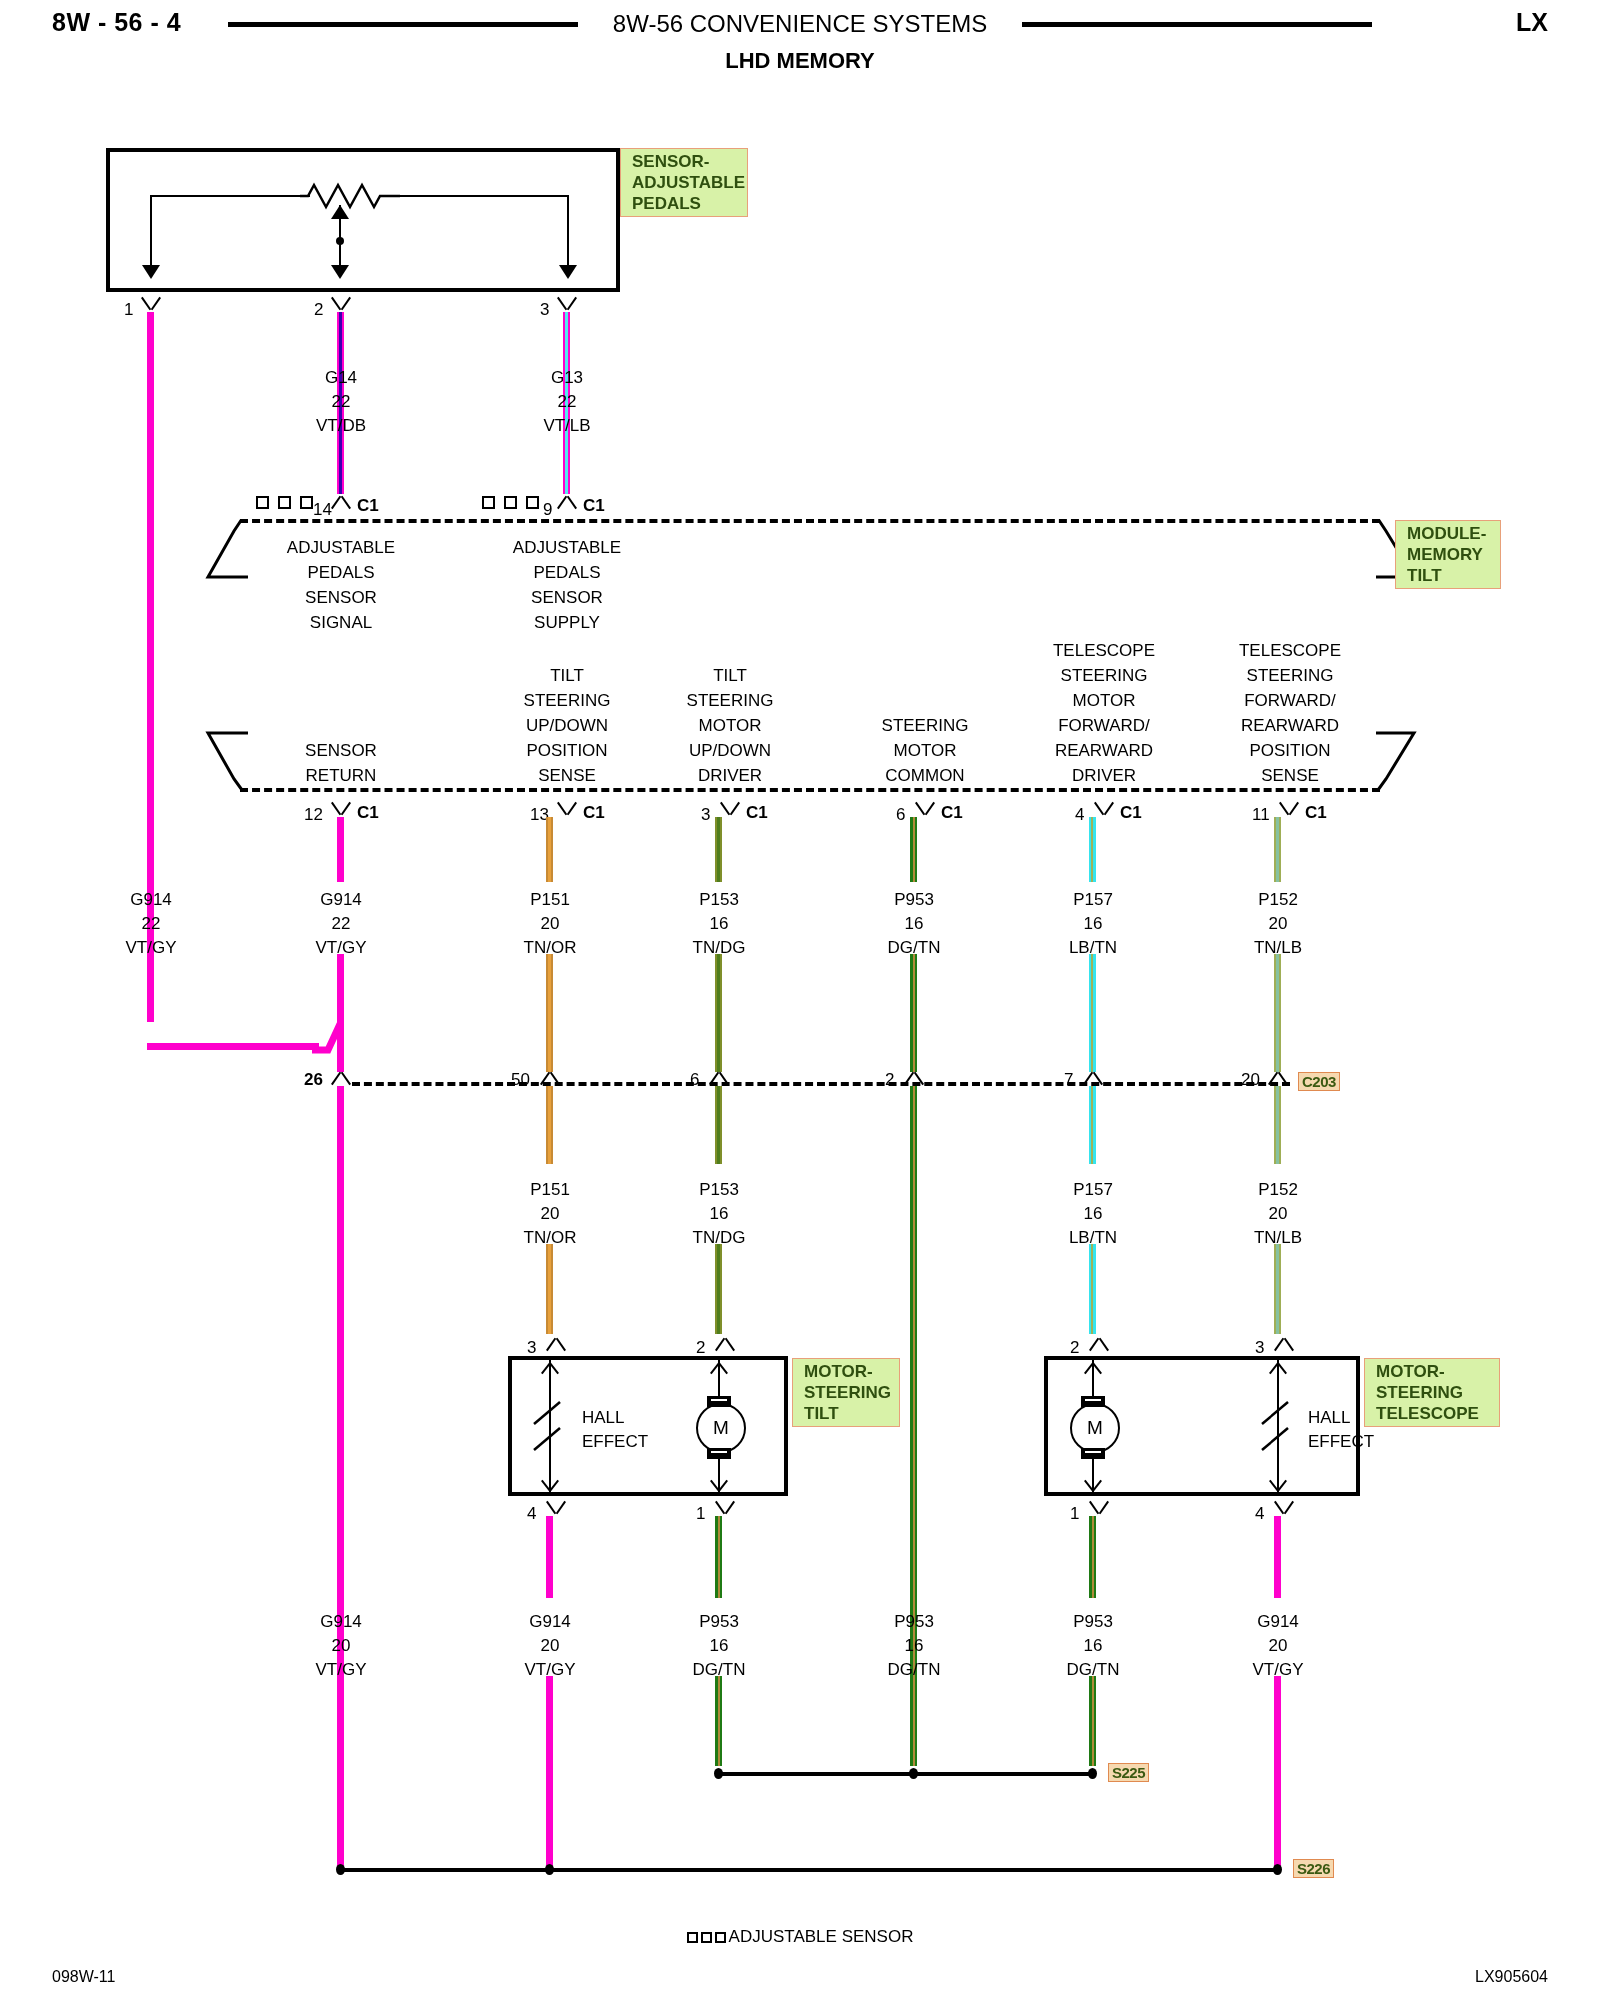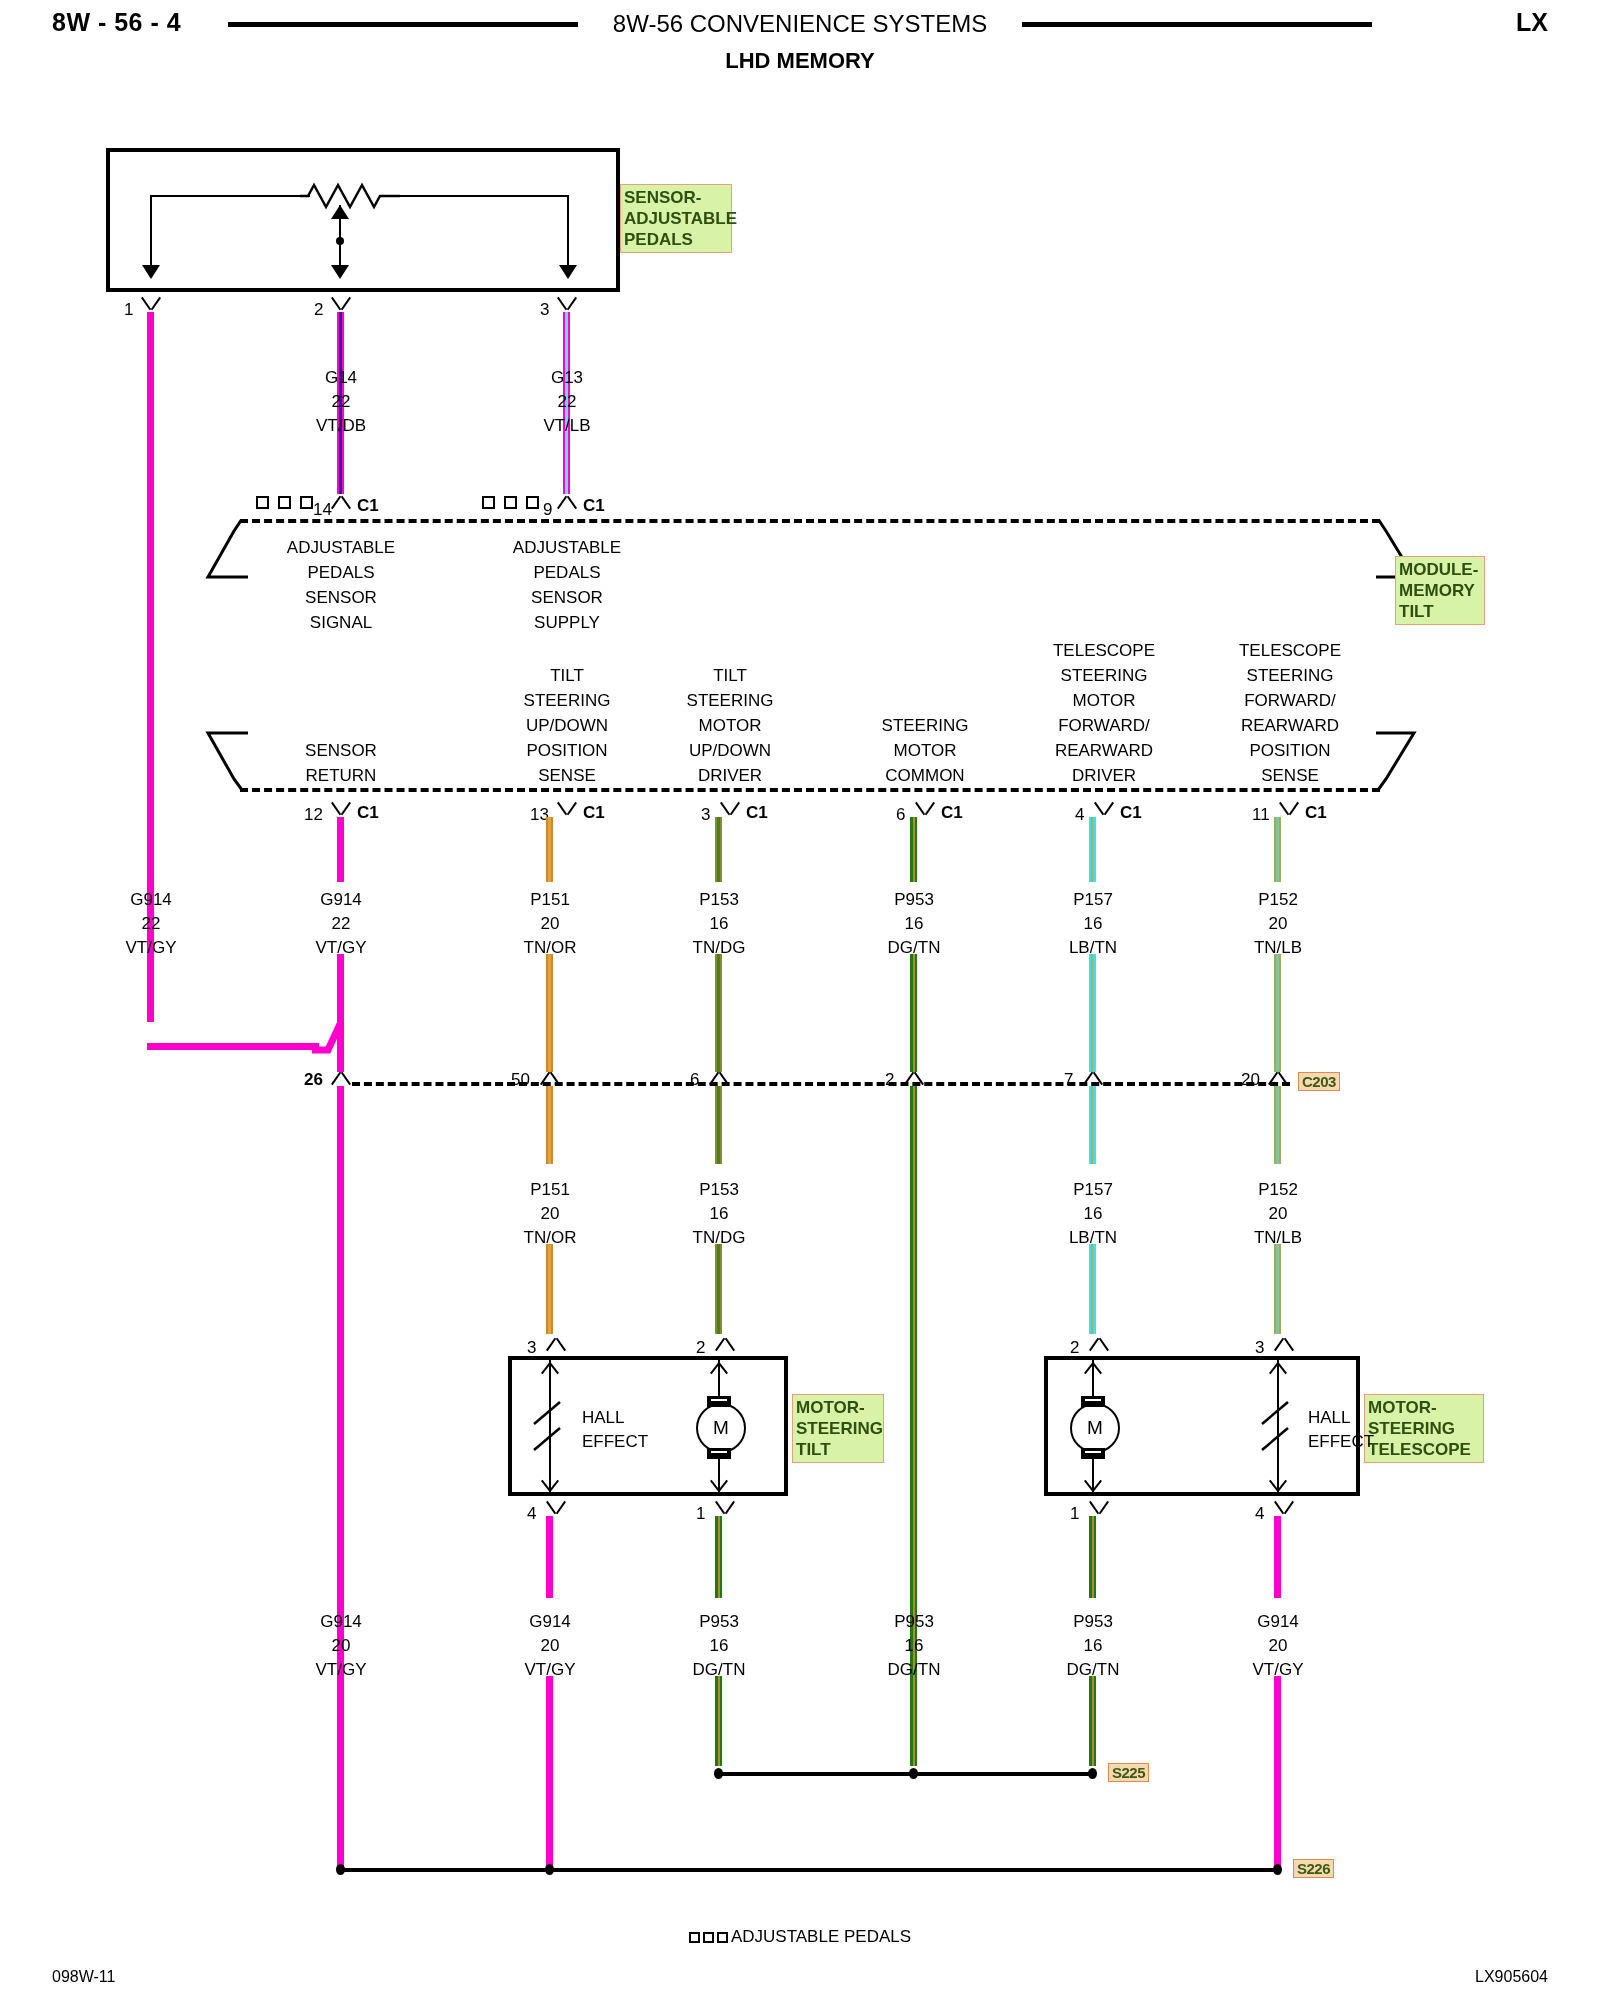--- a/index.html
+++ b/index.html
@@ -19,21 +19,21 @@
   .vline{position:absolute;width:2px;background:#000;}
   .hline{position:absolute;height:2px;background:#000;}
   .thickh{position:absolute;height:4px;background:#000;}
   .wire{position:absolute;width:7px;}
   .txt{position:absolute;font-size:17px;white-space:nowrap;}
   .txtc{position:absolute;font-size:17px;white-space:nowrap;transform:translateX(-50%);text-align:center;}
   .pinnum{position:absolute;font-size:17px;white-space:nowrap;}
   .cpin{position:absolute;font-size:17px;font-weight:bold;white-space:nowrap;}
   .lbl{position:absolute;background:#d8f2a8;border:1px solid #e8a07a;
        color:#2f4f0f;font-size:17px;font-weight:bold;line-height:21px;
-       padding:2px 3px;white-space:nowrap;margin-top:36px;}
+       padding:2px 11px;white-space:nowrap;}
   .tag{position:absolute;background:#f6d9b0;border:1px solid #e08a50;
        color:#3c5a12;font-size:15px;font-weight:bold;padding:0px 3px;
        white-space:nowrap;letter-spacing:-.5px;}
   
   .dash{position:absolute;height:0;border-top:4px dashed #000;}
   
   .ydown{position:absolute;width:22px;height:14px;}
   .ydown:before,.ydown:after{content:"";position:absolute;width:2px;height:15px;background:#000;top:0;}
   .ydown:before{left:1px;transform-origin:top left;transform:rotate(-35deg);}
   .ydown:after{right:1px;transform-origin:top right;transform:rotate(35deg);}
@@ -456,16 +456,16 @@
 <div class="dot" style="left:1088px;top:1768px;"></div>
 <div class="tag" style="left:1108px;top:1763px;">S225</div>
 
 <div class="thickh" style="left:340px;top:1868px;width:938px;"></div>
 <div class="dot" style="left:336px;top:1864px;"></div>
 <div class="dot" style="left:545px;top:1864px;"></div>
 <div class="dot" style="left:1273px;top:1864px;"></div>
 <div class="tag" style="left:1293px;top:1859px;">S226</div>
 
 <div class="abs" id="legend">
-  <span class="sq3"></span><span class="sq3"></span><span class="sq3"></span><span>ADJUSTABLE PEDALS</span>
+  <span class="sq3"></span><span class="sq3"></span><span class="sq3"></span><span>ADJUSTABLE SENSOR</span>
 </div>
 <div class="abs" id="footer-l">098W-11</div>
 <div class="abs" id="footer-r">LX905604</div>
 
 </body></html>

